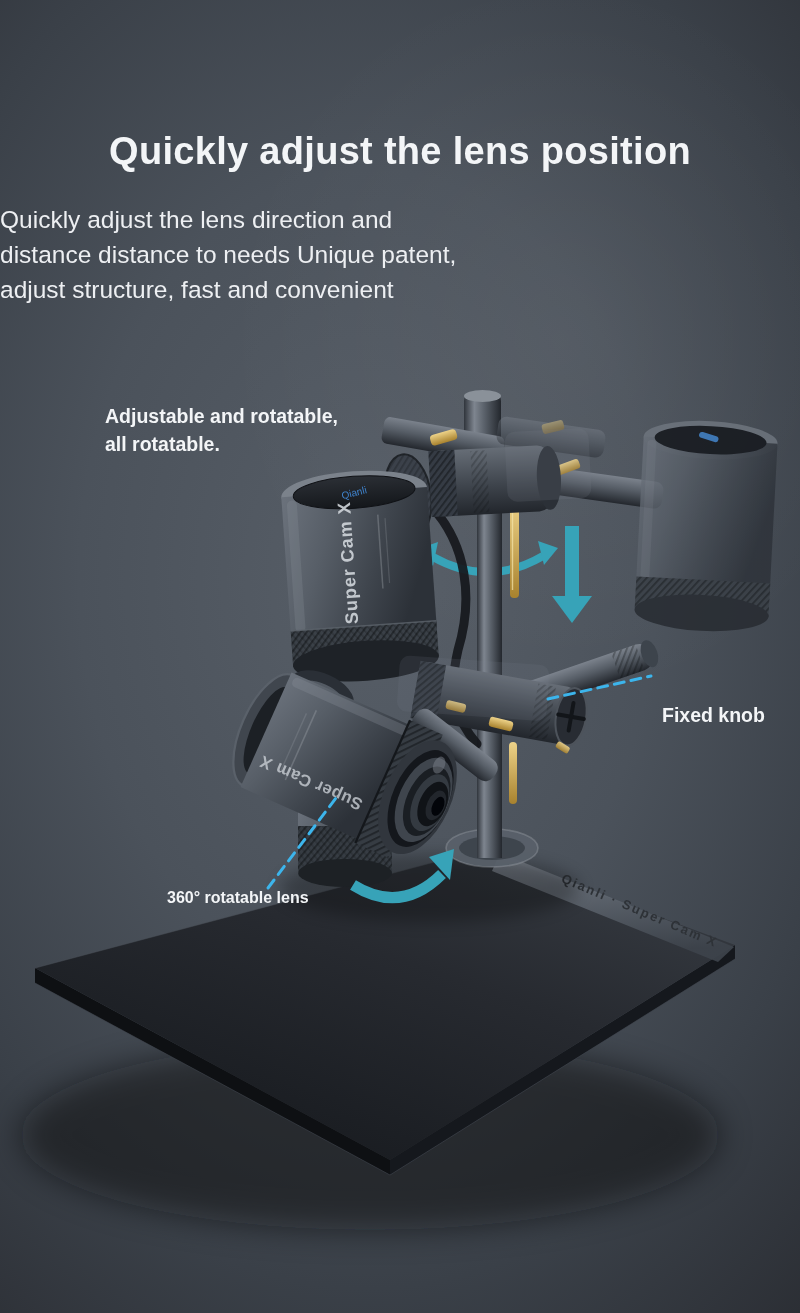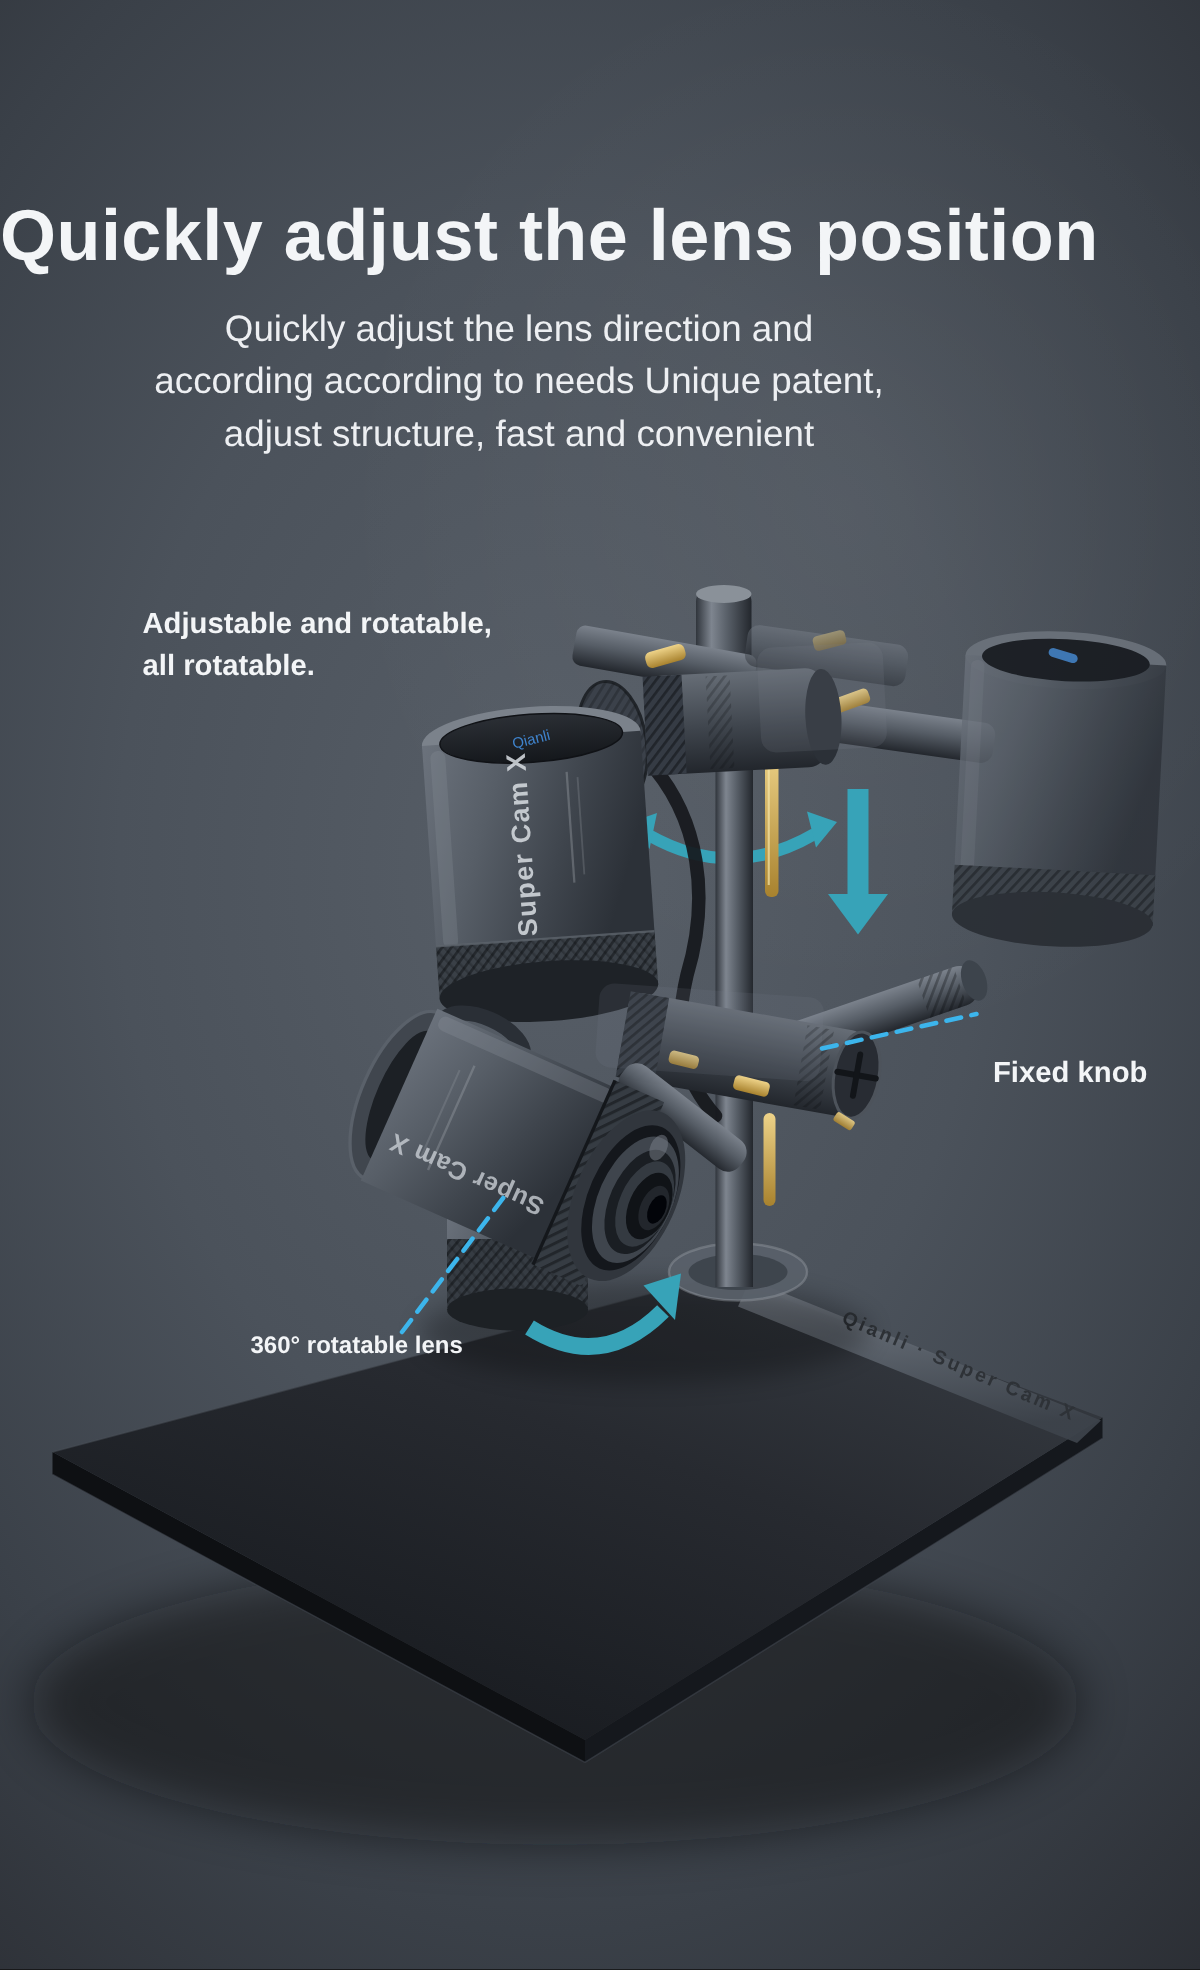--- a/index.html
+++ b/index.html
@@ -4,27 +4,27 @@
 <style>
   html,body{margin:0;padding:0;background:#111;}
   .stage{
     position:relative;width:800px;height:1313px;overflow:hidden;
     font-family:"Liberation Sans",sans-serif;
     background:
       radial-gradient(60% 40% at 70% 26%, rgba(255,255,255,0.05), rgba(0,0,0,0) 70%),
       radial-gradient(95% 82% at 46% 44%, #575e67 0%, #4b525b 38%, #3a4048 66%, #2b2e34 90%, #26272b 100%);
   }
   .hdr-title{
-    position:absolute;top:130px;left:0;width:800px;
-    font-size:48px;font-weight:bold;color:var(--text-primary,#f3f5f7);letter-spacing:.3px;
+    position:absolute;top:130px;left:0;width:800px;text-align:center;
+    font-size:38px;font-weight:bold;color:var(--text-primary,#f3f5f7);letter-spacing:.3px;
   }
-  .hdr-sub{position:absolute;top:202px;left:0;width:692px;text-align:center;color:#edeff2;}
+  .hdr-sub{position:absolute;top:202px;left:0;width:692px;color:#edeff2;}
   .hdr-sub div{font-size:24.5px;line-height:35px;font-weight:normal;}
   .label{position:absolute;color:var(--text-primary,#f3f5f7);font-weight:bold;}
-  .anno-left{left:95px;top:402px;font-size:19.5px;line-height:28px;}
+  .anno-left{left:105px;top:402px;font-size:19.5px;line-height:28px;}
   .anno-knob{left:662px;top:704px;font-size:19.5px;}
   .anno-lens{left:167px;top:889px;font-size:16px;}
   svg{position:absolute;left:0;top:0;}
   .teal{fill:var(--accent-teal,#37a3b8);}
   .teal-stroke{stroke:var(--accent-teal,#37a3b8);fill:none;}
   .dash{stroke:var(--accent-cyan,#3cb5ec);stroke-width:3;stroke-dasharray:10 7;stroke-linecap:round;}
 </style>
 </head>
 <body>
 
@@ -247,21 +247,21 @@
       <polygon class="teal" points="454,849 429,857 450,880"></polygon>
     </g>
 
     <line class="dash" x1="548" y1="699" x2="651" y2="676"></line>
     <line class="dash" x1="268" y1="888" x2="339" y2="794"></line>
   </svg>
 
   <div class="hdr-title">Quickly adjust the lens position</div>
   <div class="hdr-sub">
     <div>Quickly adjust the lens direction and</div>
-    <div>according according to needs Unique patent,</div>
+    <div>distance distance to needs Unique patent,</div>
     <div>adjust structure, fast and convenient</div>
   </div>
 
   <div class="label anno-left">
     <div>Adjustable and rotatable,</div>
     <div>all rotatable.</div>
   </div>
 
   <div class="label anno-knob">Fixed knob</div>
   <div class="label anno-lens">360° rotatable lens</div>

